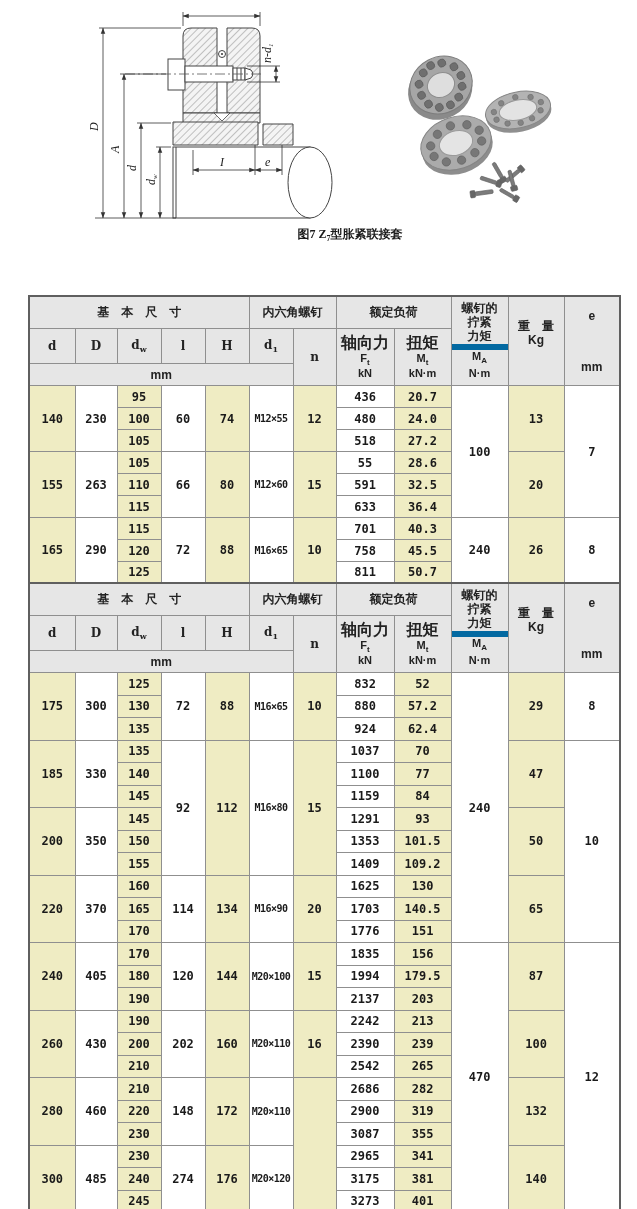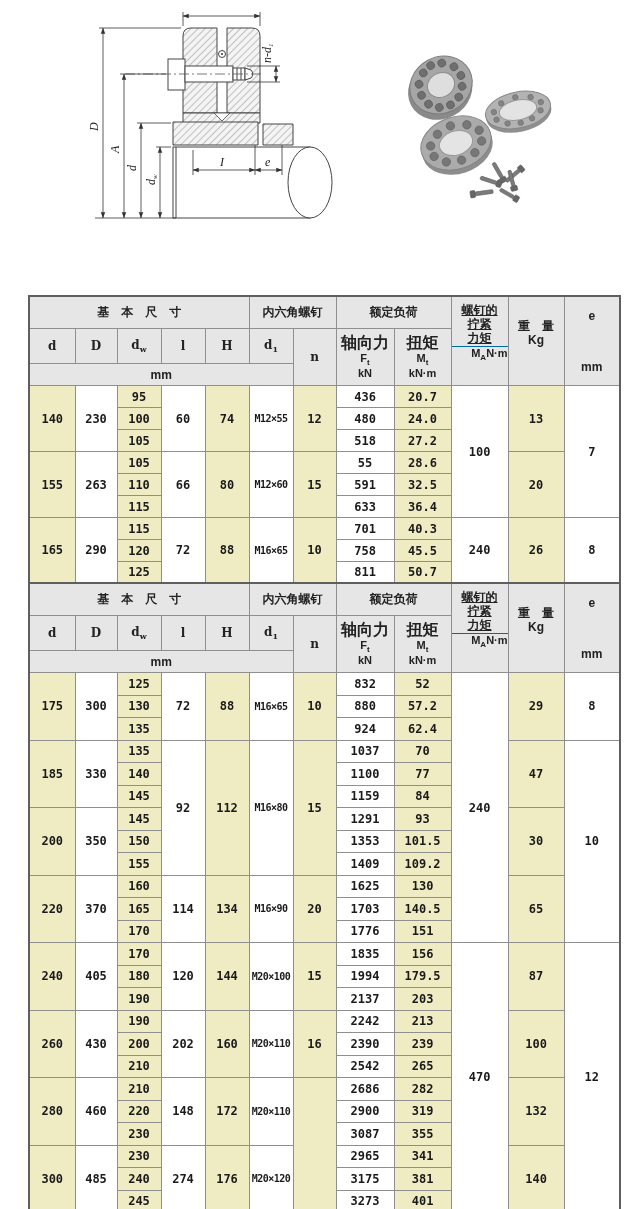--- a/index.html
+++ b/index.html
@@ -21,23 +21,23 @@
   table.t1{top:295px;}
   table.t2{top:582px;}
   .spec th,.spec td{border:1px solid #8f8f8f;text-align:center;vertical-align:middle;
                     padding:0;overflow:hidden;}
   .spec th{background:#e6e6e6;font:bold 12px/1.2 "Liberation Sans",sans-serif;color:#222;}
   .spec thead tr.h1{height:32px;margin-left:16px;} .spec thead tr.h2{height:24px;} .spec thead tr.h3{height:20px;}
   .spec th.cv{font:bold 12px "DejaVu Serif",serif;}
   .spec th sub{font-size:8px;}
   .spec th.u3 div{line-height:1.15;font-size:11px;}
   .spec th.u3 div:first-child{font-size:16px;}
-  th.ma .tt{height:42px;display:flex;flex-direction:column;justify-content:flex-start;
-            border-bottom:1px solid #0369a1;line-height:1.15;text-decoration:underline;}
-  th.ma .mb{height:31px;display:flex;flex-direction:row;justify-content:flex-end;line-height:1.2;font-size:11px;}
+  th.ma .tt{height:42px;display:flex;flex-direction:column;justify-content:flex-end;
+            border-bottom:6px solid #0369a1;line-height:1.15;}
+  th.ma .mb{height:31px;display:flex;flex-direction:column;justify-content:space-between;line-height:1.2;font-size:11px;}
   th.wt .wstack{display:flex;flex-direction:column;justify-content:center;gap:0;height:72px;padding-bottom:16px;}
   th.ee .vstack{display:flex;flex-direction:column;justify-content:space-between;height:66px;padding:6px 0 5px 0;}
   .t1 tbody tr{height:22px;} .t2 tbody tr{height:22.5px;}
   .spec td{font:bold 12px "DejaVu Sans Mono",monospace;color:#1a1a1a;}
   td.y{background:#efecc3;} td.w{background:#ffffff;}
   td.sm{font-size:10px;letter-spacing:-0.5px;margin-left:34px;}
 
   
   .oline{fill:none;stroke:#444;stroke-width:1;}
   .hfill{fill:url(#hh);stroke:#444;stroke-width:1;}
@@ -211,20 +211,21 @@
           <rect x="0" y="0" width="18" height="3.8" rx="1.2"></rect>
           <rect x="-5" y="-1.6" width="5" height="7" rx="1" fill="#666"></rect>
         </g>
       <g transform="translate(118,158) rotate(30)">
           <rect x="0" y="0" width="16" height="3.4" rx="1.2"></rect>
           <rect x="16" y="-1.5" width="5" height="6.4" rx="1" fill="#666"></rect>
         </g>
     </g>
   </svg>
 
+  <div id="figcap"><span>图7 Z</span><sub>7</sub><span>型胀紧联接套</span></div>
 
 
   <table class="spec t1" id="t1">
     <colgroup>
       <col style="width:46px">
         <col style="width:42px">
         <col style="width:44px">
         <col style="width:44px">
       <col style="width:44px">
         <col style="width:44px">
@@ -475,21 +476,21 @@
           <td class="y" rowspan="1">145</td>
           <td class="w" rowspan="1">1159</td>
           <td class="y" rowspan="1">84</td>
         </tr>
         <tr>
           <td class="y" rowspan="3">200</td>
           <td class="w" rowspan="3">350</td>
           <td class="y" rowspan="1">145</td>
           <td class="w" rowspan="1">1291</td>
           <td class="y" rowspan="1">93</td>
-          <td class="y" rowspan="3">30</td>
+          <td class="y" rowspan="3">50</td>
         </tr>
         <tr>
           <td class="y" rowspan="1">150</td>
           <td class="w" rowspan="1">1353</td>
           <td class="y" rowspan="1">101.5</td>
         </tr>
         <tr>
           <td class="y" rowspan="1">155</td>
           <td class="w" rowspan="1">1409</td>
           <td class="y" rowspan="1">109.2</td>

